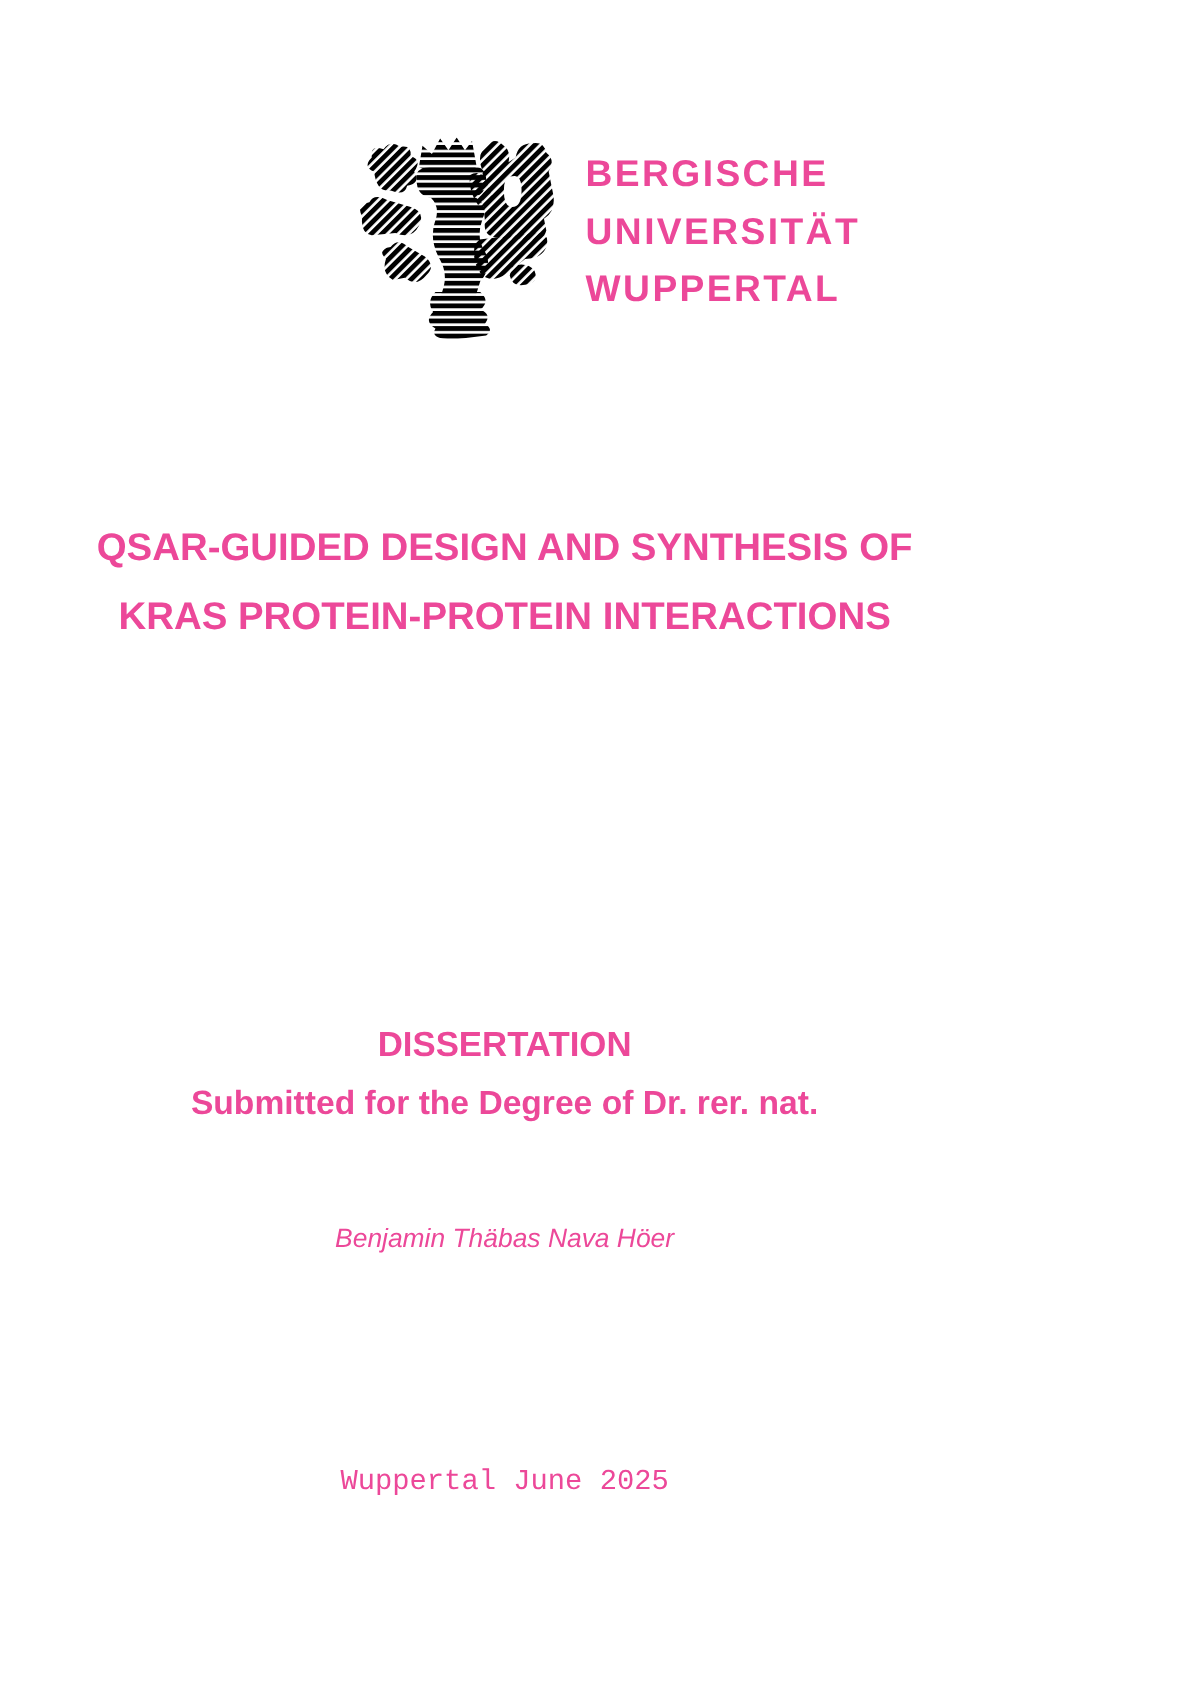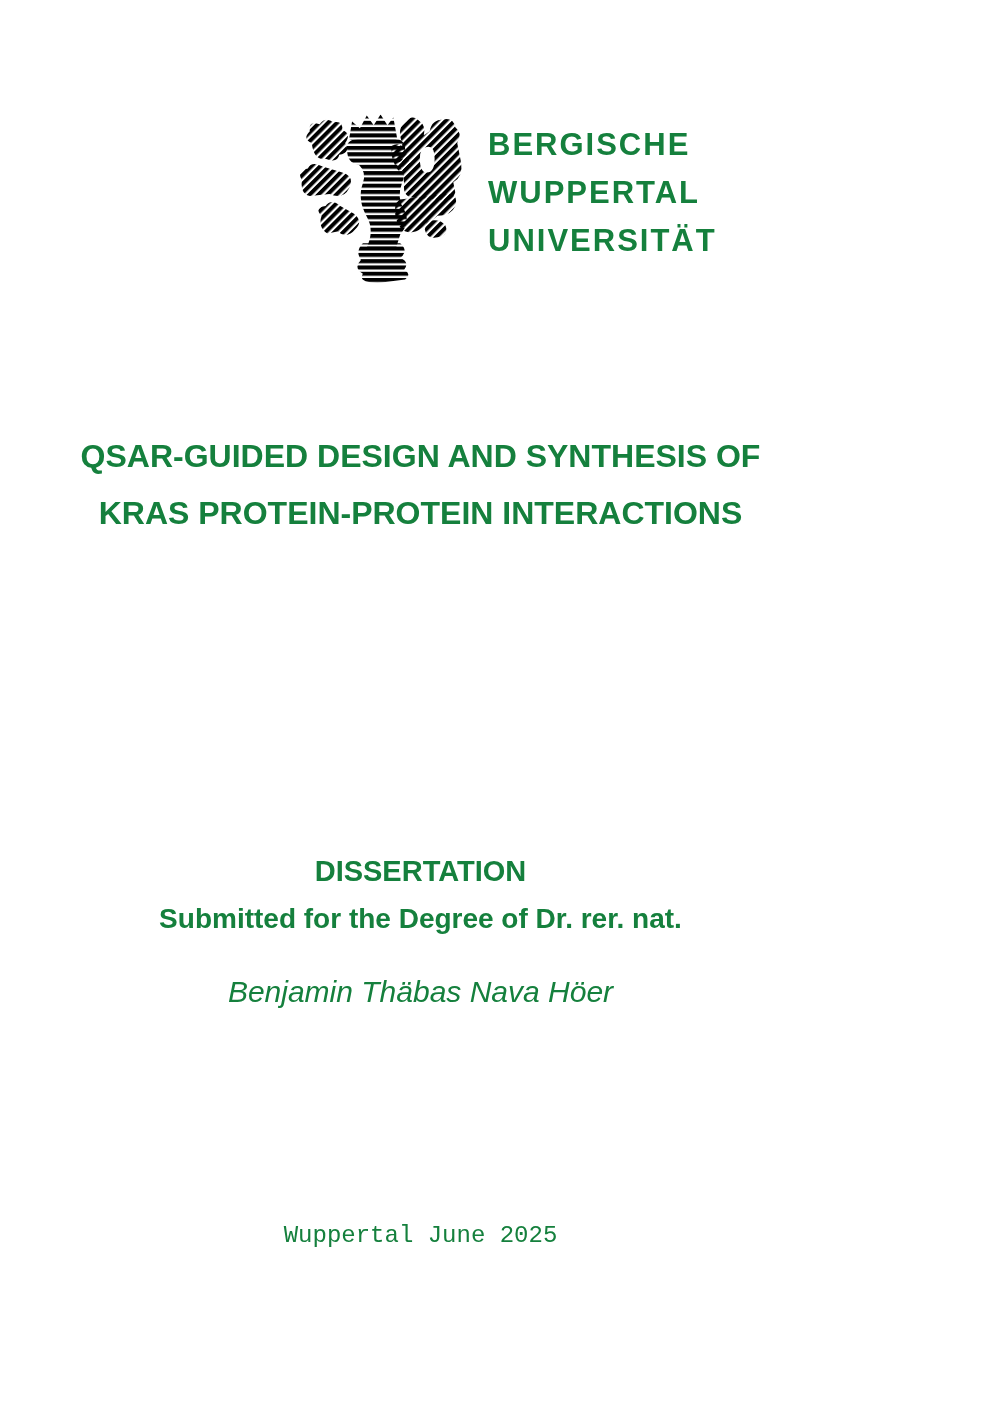--- a/index.html
+++ b/index.html
@@ -5,21 +5,21 @@
   html, body {
     margin: 0;
     padding: 0;
     background: #ffffff;
   }
   .page {
     position: relative;
     width: 1000px;
     height: 1414px;
     background: #ffffff;
-    color: #15803d;
+    color: #ec4899;
     font-family: "Liberation Sans", "DejaVu Sans", sans-serif;
     overflow: hidden;
   }
   
   .emblem {
     position: absolute;
     left: 298px;
     top: 113px;
     width: 172px;
     height: 175px;
@@ -56,22 +56,22 @@
   }
   .dissertation-heading {
     font-size: 29px;
     font-weight: bold;
   }
   .dissertation-sub {
     font-size: 28px;
     font-weight: bold;
   }
   .author-line {
-    top: 972px;
-    font-size: 30px;
+    top: 1012px;
+    font-size: 22px;
     font-style: italic;
     line-height: 40px;
   }
   .date-line {
     top: 1220px;
     font-size: 24px;
     line-height: 32px;
     font-family: Liberation Mono, monospace;
   }
 </style>
@@ -110,22 +110,22 @@
       <path fill-rule="evenodd" d="M106,29 Q100,13 110,7 Q116,-1 124,7 Q130,11 128,21 L134,17 Q136,5 148,5 Q158,3 160,13 Q168,19 162,29 L166,49 Q168,63 158,69 L160,79 Q158,89 146,87 L120,85 Q106,85 108,71 L106,51 Z M131,33 Q139,31 139,45 Q139,59 131,59 Q124,59 124,45 Q124,33 131,33 Z" fill="url(#pd)"></path>
 
       <path d="M100,87 L148,81 Q164,79 160,93 Q156,103 142,103 L127,115 Q113,125 104,115 Q96,105 100,87 Z" fill="url(#pd)"></path>
 
       <path d="M131,109 Q144,105 150,113 Q154,123 142,125 Q131,127 129,117 Z" fill="url(#pd)"></path>
     </svg>
   </div>
 
   <div class="wordmark">
     <div>BERGISCHE</div>
+    <div>UNIVERSITÄT</div>
     <div>WUPPERTAL</div>
-    <div>UNIVERSITÄT</div>
   </div>
 
   <div class="centered thesis-title">
     <div>QSAR-GUIDED DESIGN AND SYNTHESIS OF</div>
     <div>KRAS PROTEIN-PROTEIN INTERACTIONS</div>
   </div>
 
   <div class="centered dissertation-block">
     <div class="dissertation-heading">DISSERTATION</div>
     <div class="dissertation-sub">Submitted for the Degree of Dr. rer. nat.</div>

